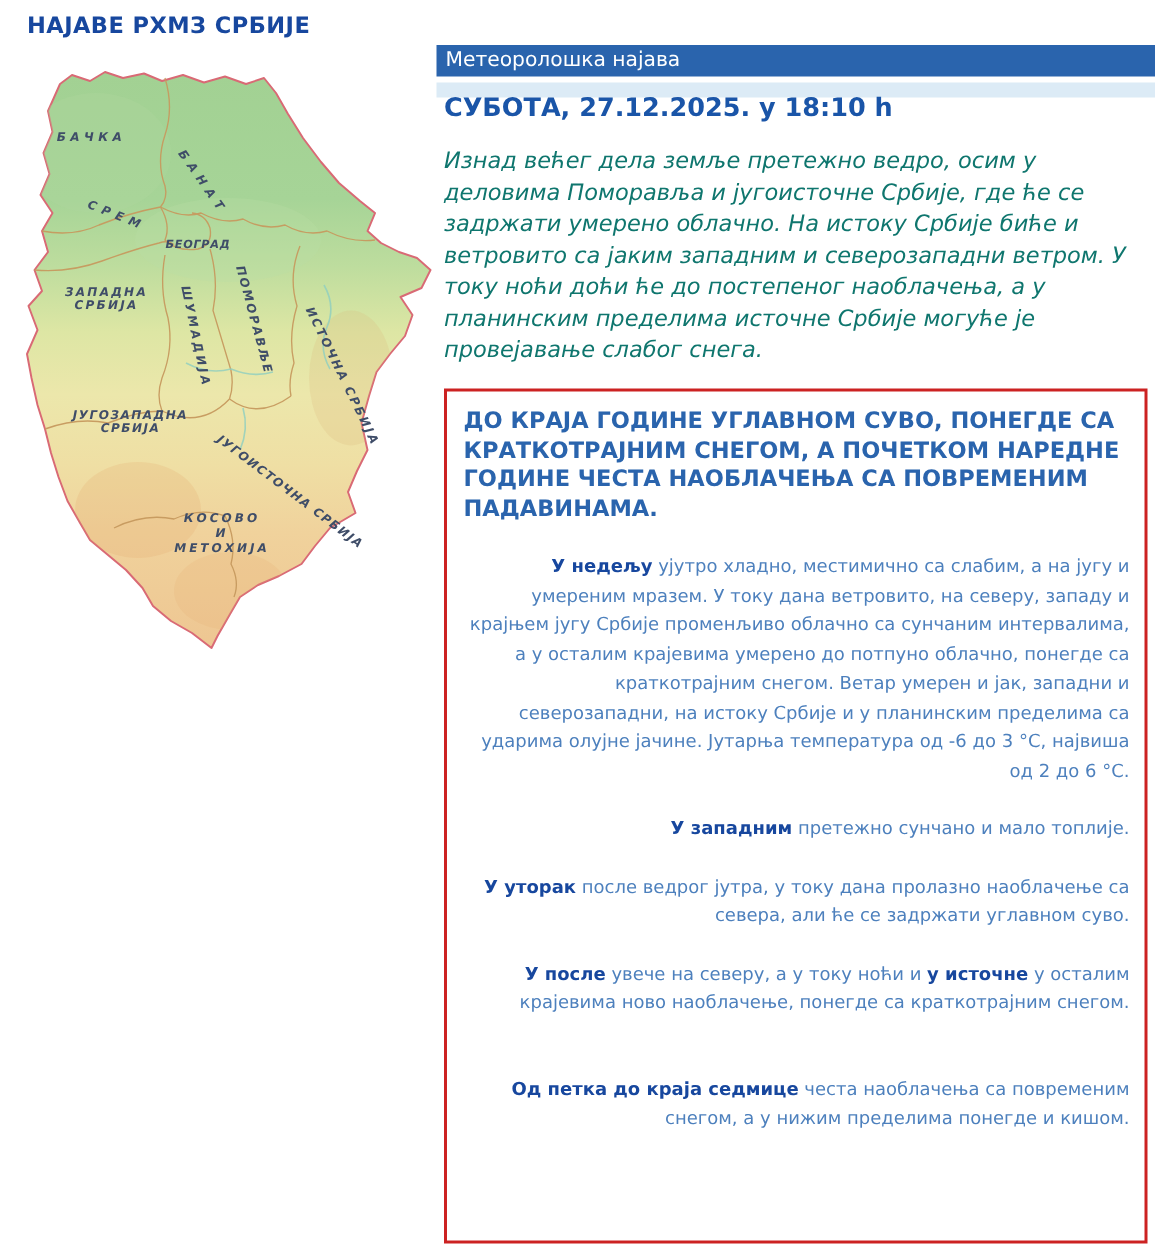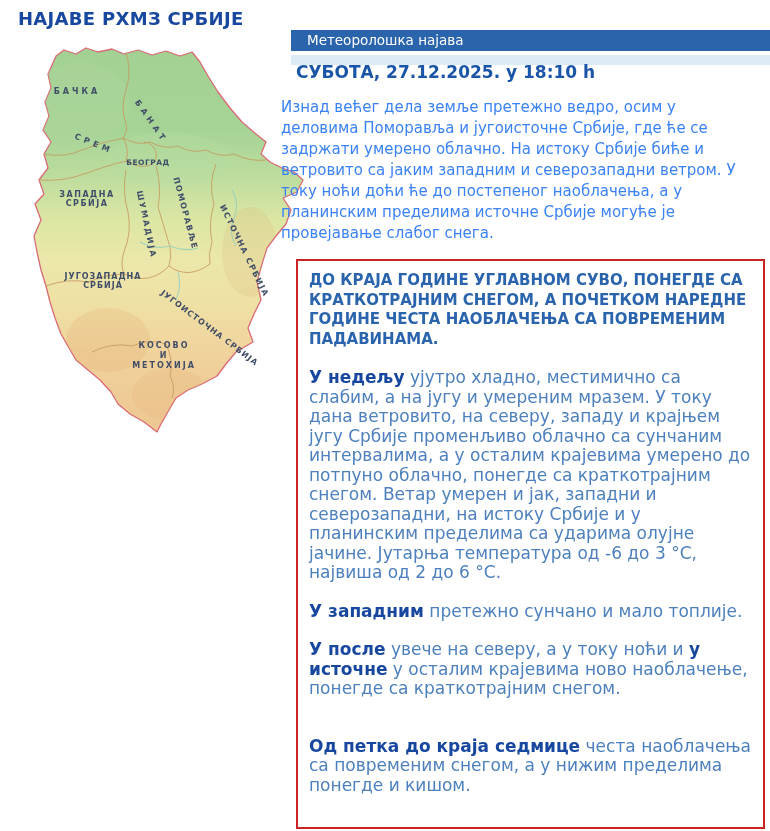--- a/index.html
+++ b/index.html
@@ -1,38 +1,38 @@
 <!DOCTYPE html>
 <html><head>
 <meta charset="utf-8">
 <style>
   html,body{margin:0;padding:0;background:#fff;}
   #page{position:relative;width:770px;height:831px;background:#fff;overflow:hidden;
         font-family:"DejaVu Sans","Liberation Sans",sans-serif;}
-  #site-title{position:absolute;left:18px;top:8px;font-size:18px;font-weight:bold;
+  #site-title{position:absolute;left:18px;top:8px;font-size:15px;font-weight:bold;
         color:#17479e;letter-spacing:.3px;}
   
   #section-bar{position:absolute;left:291px;top:30px;width:479px;height:21px;
-        background:#2a64ad;color:#ffffff;font-size:13.5px;line-height:21px;padding-left:16px;
+        background:#2a64ad;color:#ffffff;font-size:13.5px;line-height:21px;padding-left:6px;
         box-sizing:border-box;}
   #light-strip{position:absolute;left:291px;top:55px;width:479px;height:10px;background:#dcebf6;}
   #issued-date{position:absolute;left:296px;top:62px;width:470px;font-size:17px;
         font-weight:bold;color:#1a55a8;}
-  #intro-par{position:absolute;left:281px;top:97px;width:470px;font-size:15px;
-        line-height:21px;color:#3b82f6;margin:0;}
+  #intro-par{position:absolute;left:296px;top:97px;width:470px;font-size:15px;
+        line-height:21px;color:#0f766e;margin:0;font-style:italic;}
   #outlook-box{position:absolute;left:296px;top:259px;width:469px;min-height:570px;
         box-sizing:border-box;border:2px solid #cc2222;background:#fff;
         padding:10px 10px 27px 11px;}
   #outlook-headline{font-size:15px;line-height:19.5px;font-weight:bold;color:#2a64ad;
         margin:0 0 19px 0;}
-  .day{font-size:17px;line-height:19.5px;color:#4d80bd;margin:0 0 19px 0;}
+  .day{font-size:12px;line-height:19.5px;color:#4d80bd;margin:0 0 19px 0;text-align:right;}
   .day:last-child{margin-bottom:0;margin-top:38px;}
   .day b{color:#17479e;}
   
-  #map-wrap{position:absolute;left:20px;top:42px;width:285px;height:400px;}
+  #map-wrap{position:absolute;left:4px;top:42px;width:285px;height:400px;font-style:italic;}
   .region-label{fill:#3f4d68;font-family:"DejaVu Sans","Liberation Sans",sans-serif;
         font-weight:bold;}
 </style>
 </head>
 <body>
 
 <div id="page">
 
   <div id="site-title">НАЈАВЕ РХМЗ СРБИЈЕ</div>
 
@@ -113,18 +113,19 @@
 
   <div id="issued-date">СУБОТА, 27.12.2025. у 18:10 h</div>
 
   <p id="intro-par">Изнад већег дела земље претежно ведро, осим у деловима Поморавља и југоисточне Србије, где ће се задржати умерено облачно. На истоку Србије биће и ветровито са јаким западним и северозападни ветром. У току ноћи доћи ће до постепеног наоблачења, а у планинским пределима источне Србије могуће је провејавање слабог снега.</p>
 
   <div id="outlook-box">
     <p id="outlook-headline">ДО КРАЈА ГОДИНЕ УГЛАВНОМ СУВО, ПОНЕГДЕ СА КРАТКОТРАЈНИМ СНЕГОМ, А ПОЧЕТКОМ НАРЕДНЕ ГОДИНЕ ЧЕСТА НАОБЛАЧЕЊА СА ПОВРЕМЕНИМ ПАДАВИНАМА.</p>
     <div>
         <p class="day"><b>У недељу</b> ујутро хладно, местимично са слабим, а на југу и умереним мразем. У току дана ветровито, на северу, западу и крајњем југу Србије променљиво облачно са сунчаним интервалима, а у осталим крајевима умерено до потпуно облачно, понегде са краткотрајним снегом. Ветар умерен и јак, западни и северозападни, на истоку Србије и у планинским пределима са ударима олујне јачине. Јутарња температура од -6 до 3 °C, највиша од 2 до 6 °C.</p>
         <p class="day"><b>У западним</b> претежно сунчано и мало топлије.</p>
+        <p class="day"><b>У уторак</b> после ведрог јутра, у току дана пролазно наоблачење са севера, али ће се задржати углавном суво.</p>
         <p class="day"><b>У после</b> увече на северу, а у току ноћи и <b>у источне</b> у осталим крајевима ново наоблачење, понегде са краткотрајним снегом.</p>
         <p class="day"><b>Од петка до краја седмице</b> честа наоблачења са повременим снегом, а у нижим пределима понегде и кишом.</p>
       </div>
   </div>
 
 </div>
 
 </body></html>

